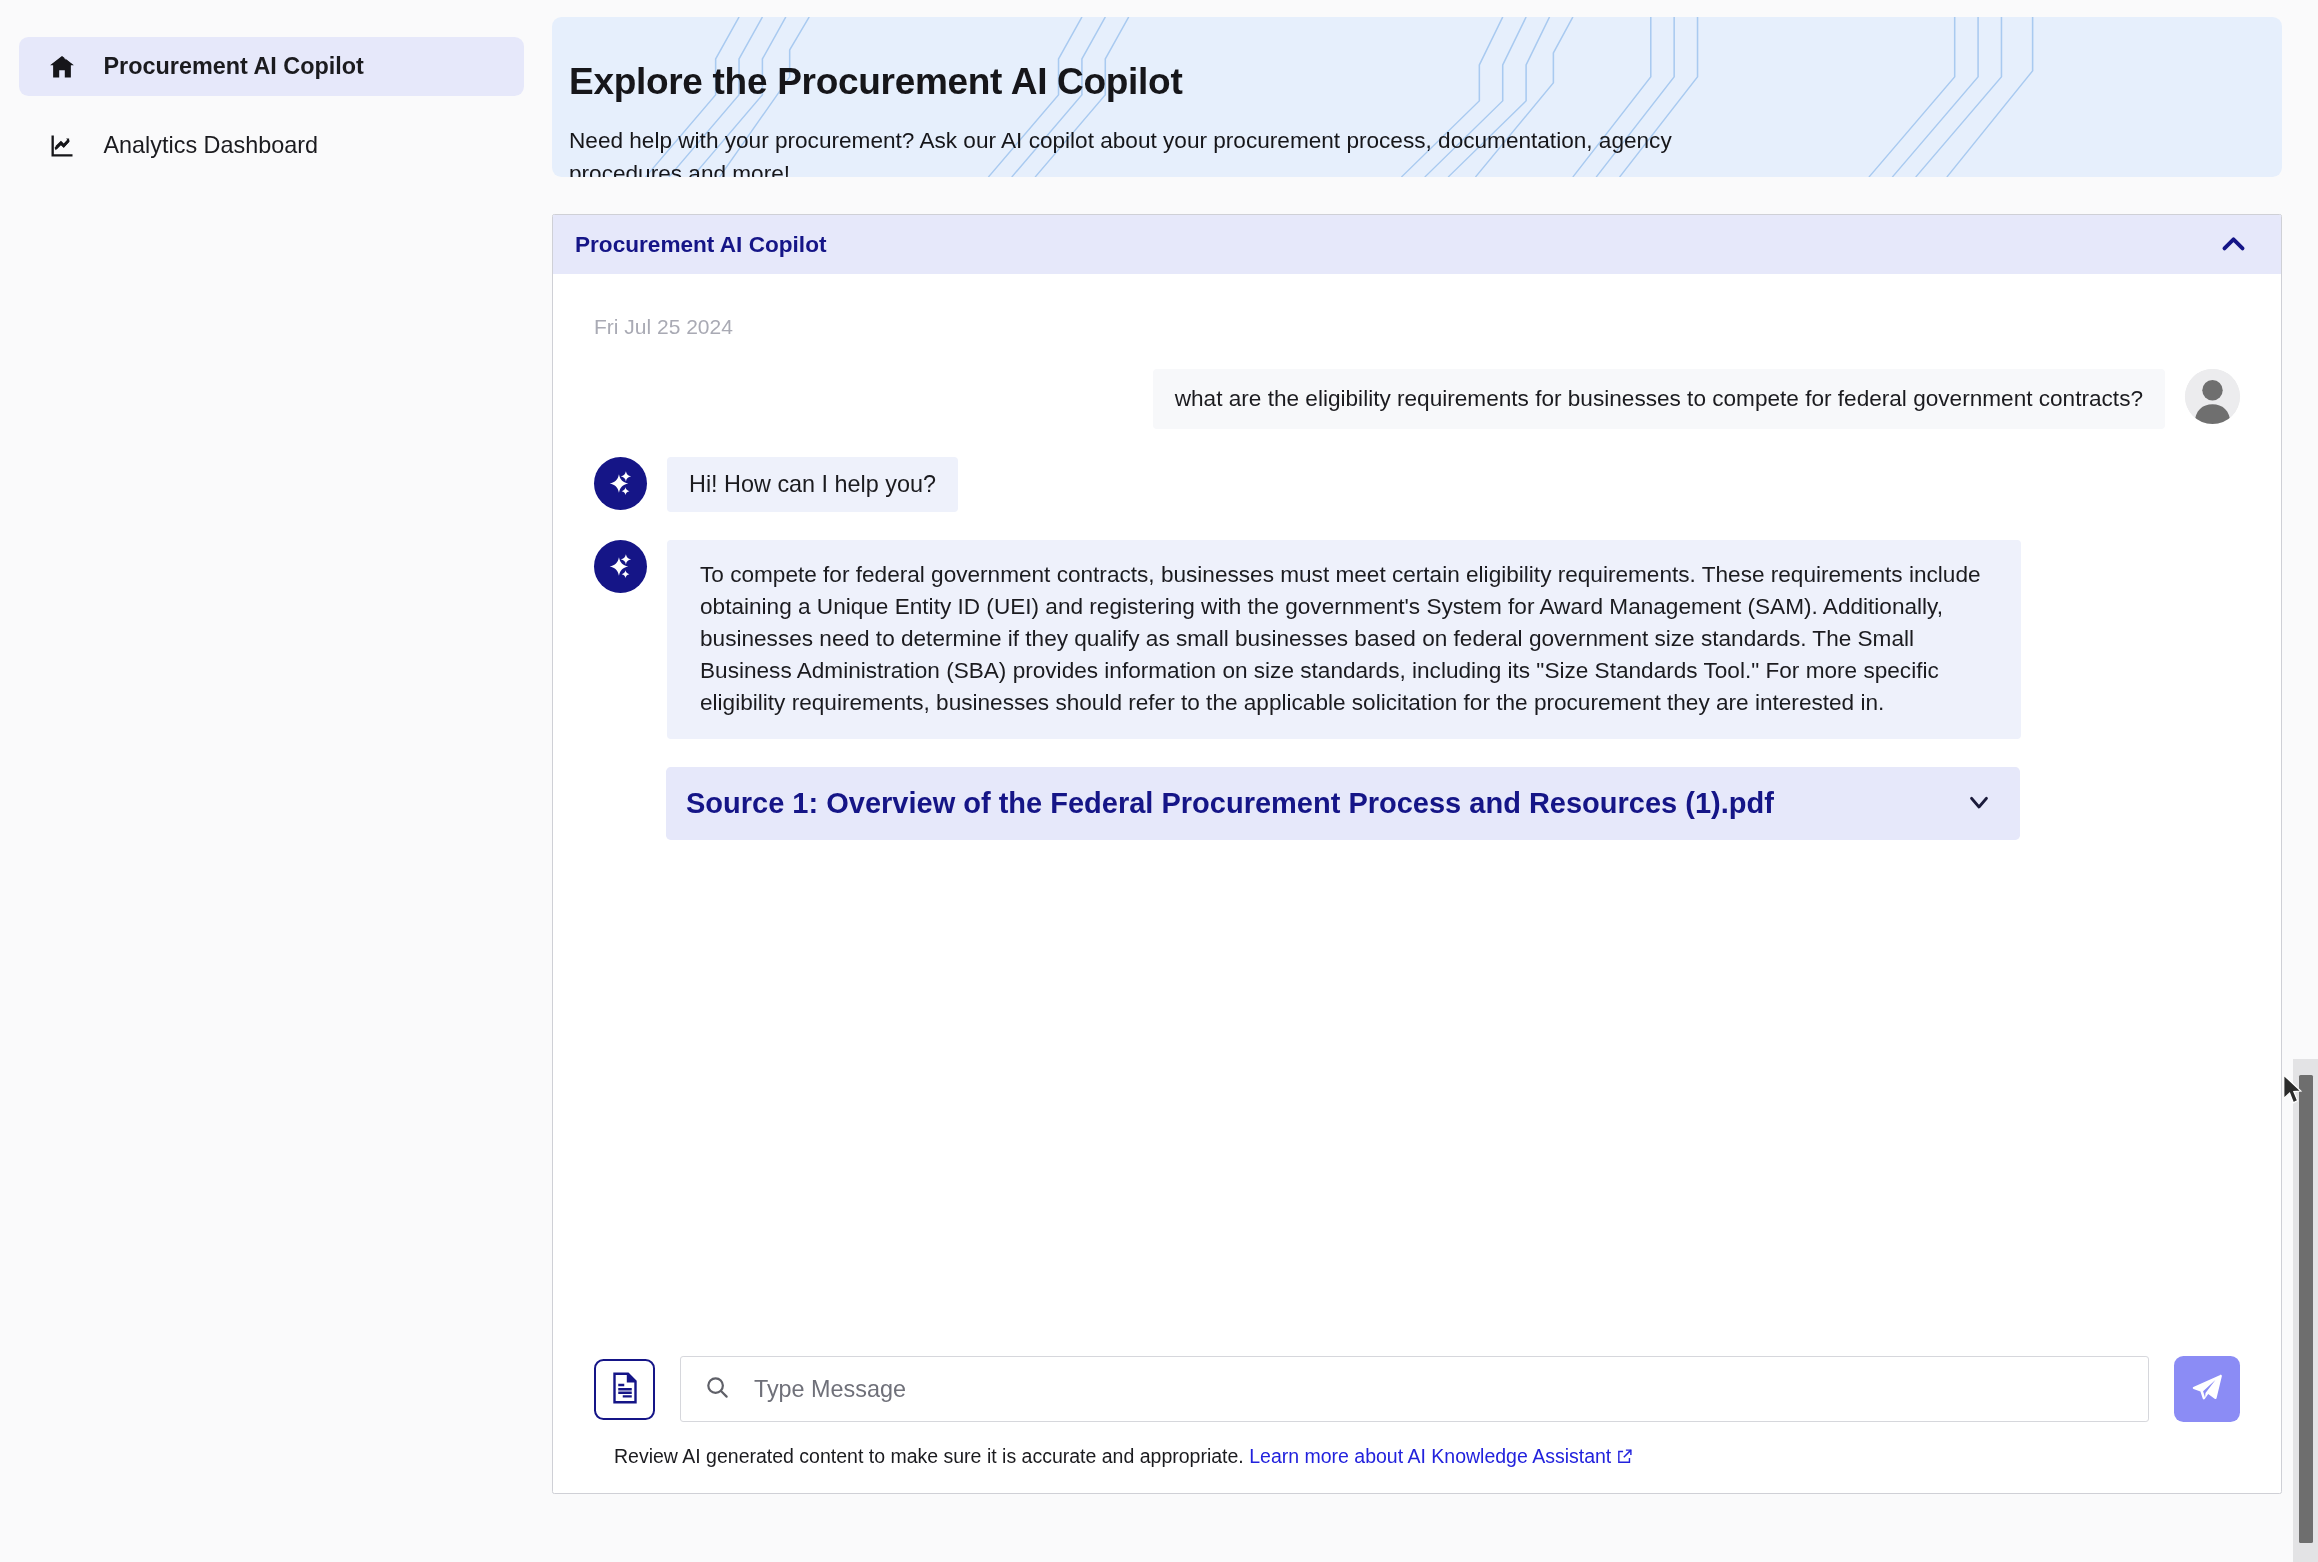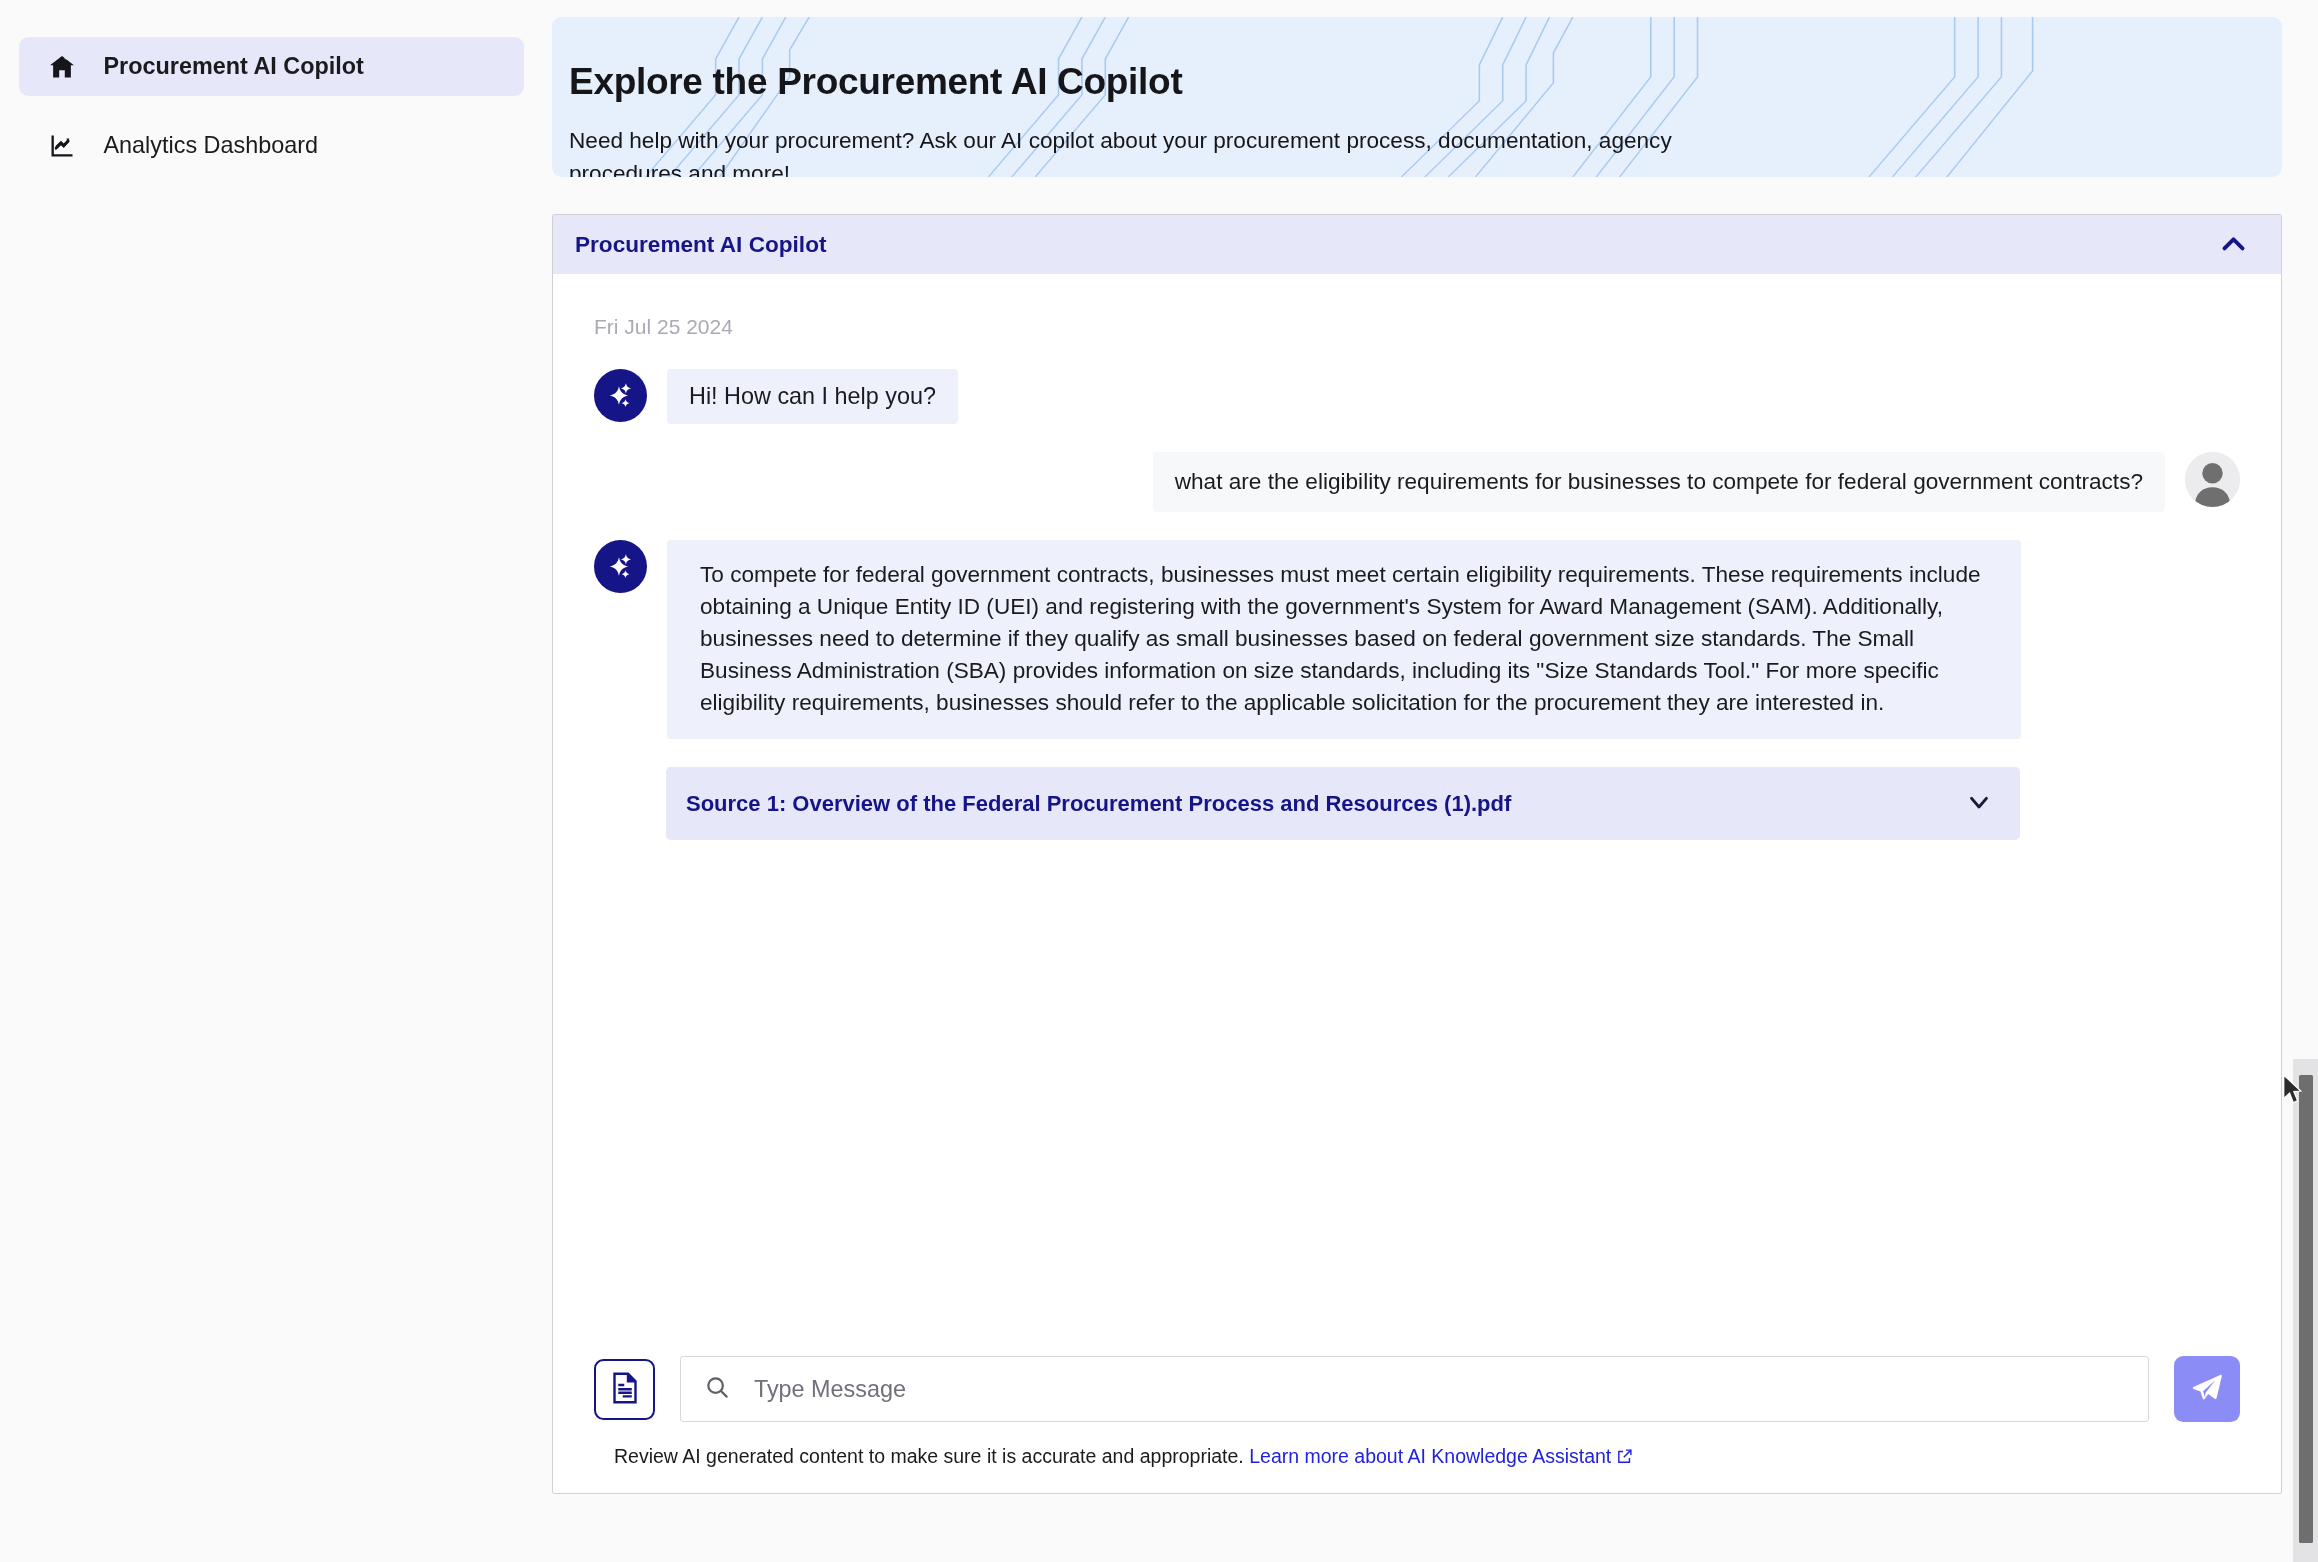--- a/index.html
+++ b/index.html
@@ -109,21 +109,21 @@
   }
 
   .source-row {
     margin: 0 41px 0 113px;
     background: #e6e8fa; border-radius: 4.7px;
     height: 73px; width: 1354px;
     display: flex; align-items: center; justify-content: space-between;
     padding: 0 26.5px 0 20px;
     cursor: pointer;
   }
-  .source-label { font-size: 22px; font-weight: 700; color: #151587; }
+  .source-label { font-size: 29px; font-weight: 700; color: #151587; }
 
   
   .composer { padding: 0 41px 0 41px; flex: 0 0 auto; margin-bottom: 23.4px; }
   .composer-row { display: flex; align-items: center; gap: 25px; }
   .doc-btn {
     flex: 0 0 61px; width: 61px; height: 61px;
     border: 2.3px solid #151587; border-radius: 9.4px;
     background: #fff; display: flex; align-items: center; justify-content: center;
     cursor: pointer;
   }
@@ -223,40 +223,40 @@
           <svg width="31" height="31" viewBox="0 0 24 24" fill="none" stroke="#151587" stroke-width="3" stroke-linecap="round" stroke-linejoin="round">
               <polyline points="5 15 12 8 19 15"></polyline>
             </svg>
         </span>
       </header>
 
       <div class="chat-body">
 
         <div class="chat-date">Fri Jul 25 2024</div>
 
+        <div class="msg-row user">
+          <div class="bubble-user">what are the eligibility requirements for businesses to compete for federal government contracts?</div>
+          <span class="avatar-user">
+            <svg width="55" height="55" viewBox="0 0 70 70">
+              <circle cx="35" cy="35" r="35" fill="#ececee"></circle>
+              <circle cx="35" cy="27" r="13" fill="#6f6f6f"></circle>
+              <path d="M12 72 C12 53 22 45 35 45 C48 45 58 53 58 72 Z" fill="#6f6f6f"></path>
+            </svg>
+          </span>
+        </div>
+
         <div class="msg-row">
           <span class="avatar-ai">
             <svg width="37" height="37" viewBox="0 0 48 48">
               <path fill="#ffffff" d="M22 12 C23.6 19.4 26.6 22.4 34 24 C26.6 25.6 23.6 28.6 22 36 C20.4 28.6 17.4 25.6 10 24 C17.4 22.4 20.4 19.4 22 12 Z"></path>
               <path fill="#ffffff" d="M31 8 C31.9 12.1 33.6 13.8 37.7 14.7 C33.6 15.6 31.9 17.3 31 21.4 C30.1 17.3 28.4 15.6 24.3 14.7 C28.4 13.8 30.1 12.1 31 8 Z"></path>
               <path fill="#ffffff" d="M30.5 29 C31.2 32.1 32.4 33.3 35.5 34 C32.4 34.7 31.2 35.9 30.5 39 C29.8 35.9 28.6 34.7 25.5 34 C28.6 33.3 29.8 32.1 30.5 29 Z"></path>
             </svg>
           </span>
           <div class="bubble-ai">Hi! How can I help you?</div>
-        </div>
-
-        <div class="msg-row user">
-          <div class="bubble-user">what are the eligibility requirements for businesses to compete for federal government contracts?</div>
-          <span class="avatar-user">
-            <svg width="55" height="55" viewBox="0 0 70 70">
-              <circle cx="35" cy="35" r="35" fill="#ececee"></circle>
-              <circle cx="35" cy="27" r="13" fill="#6f6f6f"></circle>
-              <path d="M12 72 C12 53 22 45 35 45 C48 45 58 53 58 72 Z" fill="#6f6f6f"></path>
-            </svg>
-          </span>
         </div>
 
         <div class="msg-row">
           <span class="avatar-ai">
             <svg width="37" height="37" viewBox="0 0 48 48">
               <path fill="#ffffff" d="M22 12 C23.6 19.4 26.6 22.4 34 24 C26.6 25.6 23.6 28.6 22 36 C20.4 28.6 17.4 25.6 10 24 C17.4 22.4 20.4 19.4 22 12 Z"></path>
               <path fill="#ffffff" d="M31 8 C31.9 12.1 33.6 13.8 37.7 14.7 C33.6 15.6 31.9 17.3 31 21.4 C30.1 17.3 28.4 15.6 24.3 14.7 C28.4 13.8 30.1 12.1 31 8 Z"></path>
               <path fill="#ffffff" d="M30.5 29 C31.2 32.1 32.4 33.3 35.5 34 C32.4 34.7 31.2 35.9 30.5 39 C29.8 35.9 28.6 34.7 25.5 34 C28.6 33.3 29.8 32.1 30.5 29 Z"></path>
             </svg>
           </span>

